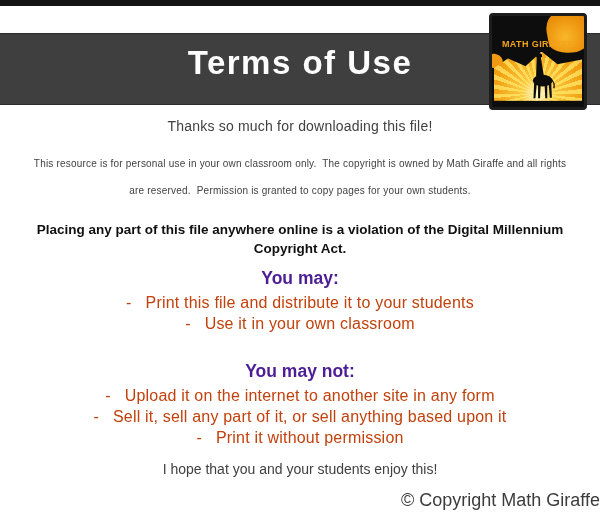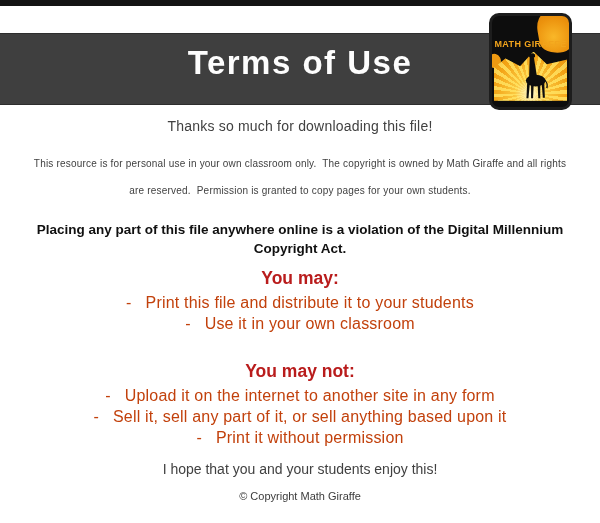--- a/index.html
+++ b/index.html
@@ -17,23 +17,23 @@
     background:#3f3f3f; border-top:1px solid #2d2d2d; border-bottom:1px solid #2d2d2d;
     box-sizing:border-box;
   }
   .banner-title {
     width:100%; text-align:center; line-height:58px; color:#fdfdfd;
     font-size:33px; font-weight:bold; letter-spacing:1.5px;
   }
 
   
   .logo {
-    position:absolute; top:13px; left:489px; width:83px; height:97px;
+    position:absolute; top:13px; left:489px; width:98px; height:97px;
     background:#0d0d0d; border:3px solid #1d1d1d; box-sizing:border-box;
-    z-index:10; overflow:hidden; border-radius:10px;
+    z-index:10; overflow:hidden; border-radius:4px;
   }
   .logo-blob-tr {
     position:absolute; top:-6%; right:-8%; width:48%; height:46%;
     background:radial-gradient(circle at 40% 60%, #f9b728 0%, #ec920d 55%, #d97f08 100%);
     border-radius:35% 55% 45% 65% / 45% 40% 60% 35%;
     transform:rotate(-10deg);
   }
   .logo-blob-left {
     position:absolute; top:42%; left:-5%; width:17%; height:15%;
     background:#ef9a12; border-radius:50% 60% 55% 45%; transform:rotate(15deg);
@@ -56,26 +56,26 @@
   .content { position:absolute; top:95px; left:0; width:600px; text-align:center; color:#414141; }
   .intro { margin:23px auto 16px; font-size:14px; letter-spacing:0.2px; }
   .para {
     margin:14px auto 16px; width:535px; font-size:10px; line-height:27px;
     letter-spacing:0.2px; white-space:pre-wrap;
   }
   .dmca {
     margin:10px auto 0; width:580px; font-size:13.5px; line-height:19px;
     font-weight:bold; color:#101010; white-space:pre-wrap;
   }
-  .section-heading { margin:9px auto 0; font-size:17.5px; font-weight:bold; color:#b91c1c; line-height:22px; }
+  .section-heading { margin:9px auto 0; font-size:17.5px; font-weight:bold; color:#4c1d95; line-height:22px; }
   .gap-heading { margin-top:26px; }
   .list { margin:3px auto 0; }
   .list-item { font-size:16px; line-height:21px; color:#c2410c; white-space:pre-wrap; letter-spacing:0.2px; }
   .closing { margin:13px auto 0; font-size:14px; line-height:16px; }
-  .copyright { margin:13px auto 0; font-size:11px; color:#3c3c3c; }
+  .copyright { margin:13px auto 0; font-size:18px; color:#3c3c3c;text-align:right; }
 </style>
 </head>
 <body>
 
 <div class="page">
 
   <div class="top-bar"></div>
 
   <div class="banner">
     <div class="banner-title">Terms of Use</div>

